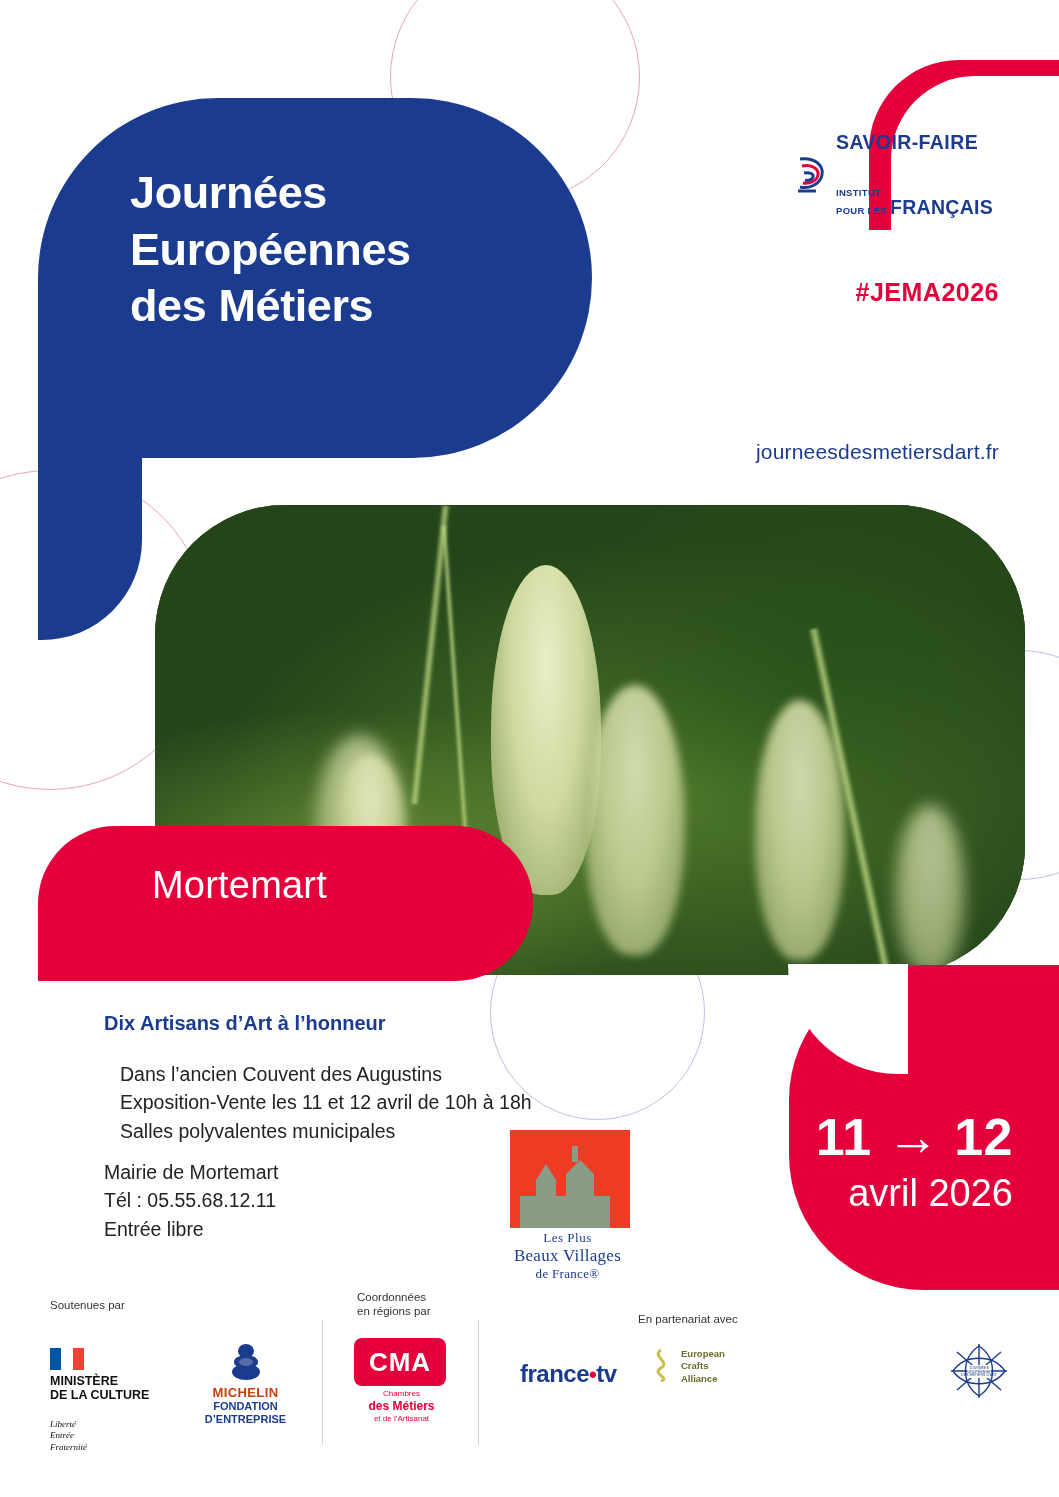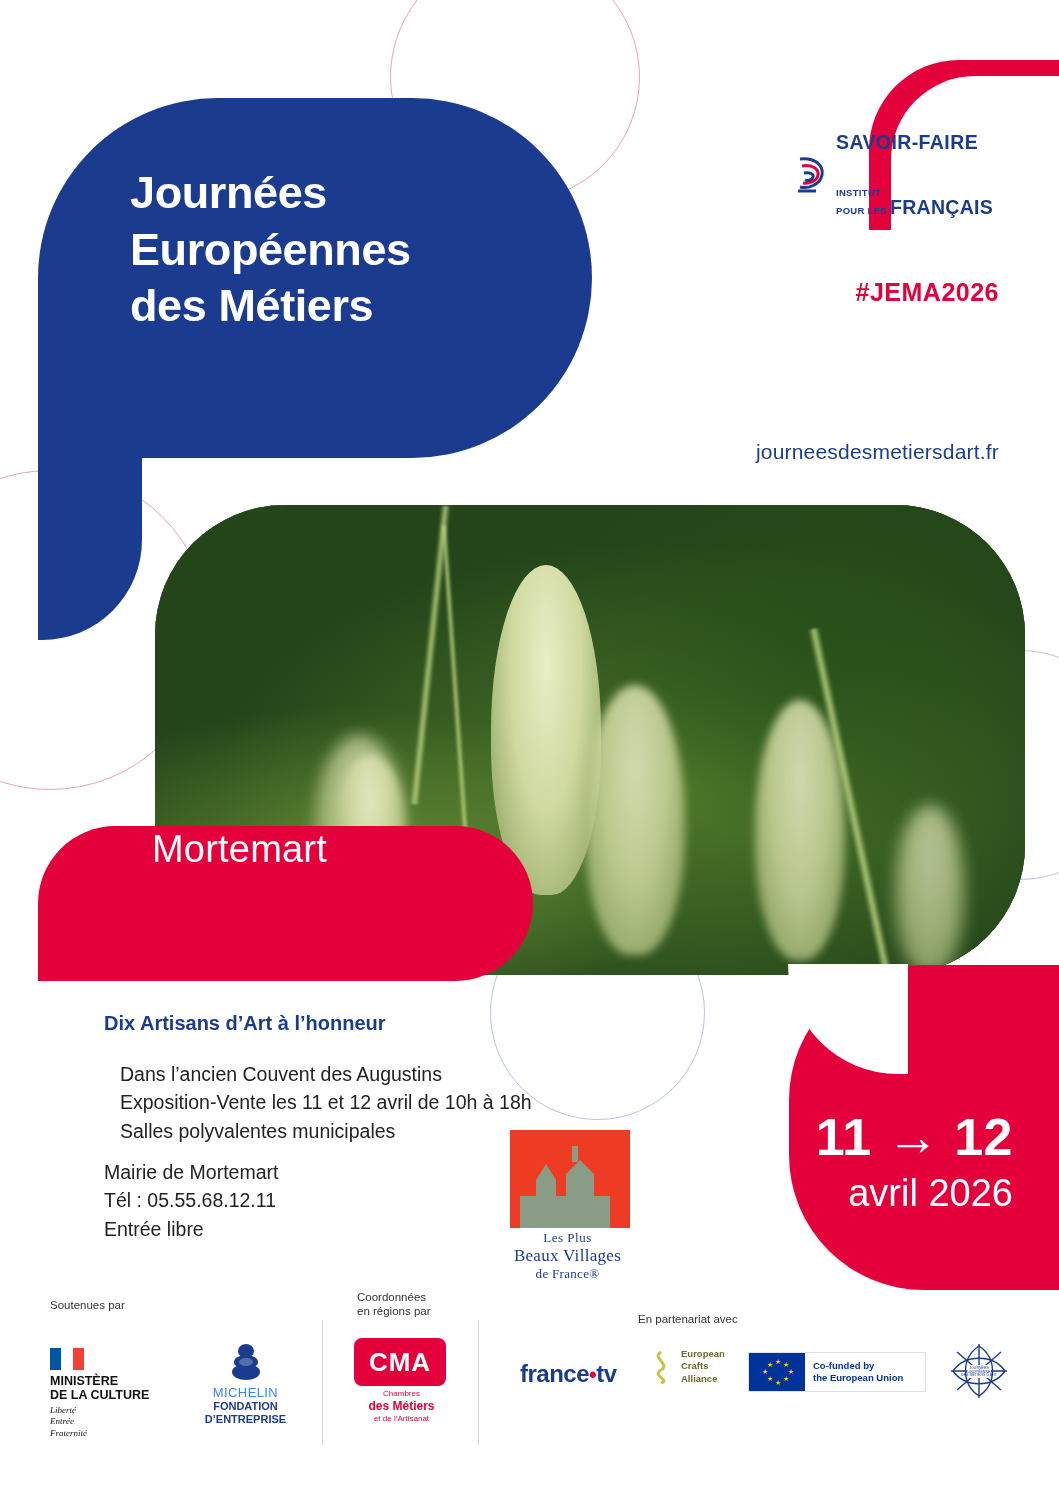--- a/index.html
+++ b/index.html
@@ -147,21 +147,21 @@
   
   .city-blob {
     position: absolute;
     left: 38px; top: 826px;
     width: 495px; height: 155px;
     background: #e4003a;
     border-radius: 78px 78px 78px 0;
   }
   .city-name {
     position: absolute;
-    left: 152px; top: 828px;
+    left: 152px; top: 864px;
     color: #ffffff;
     font-size: 38px;
     font-weight: 400;
     letter-spacing: 0.2px;
   }
 
   
   .date-blob {
     position: absolute;
     right: 0; top: 965px;
@@ -258,43 +258,43 @@
   .vdiv {
     position: absolute;
     width: 1px; background: #d5d5d5;
     top: 1320px; height: 125px;
   }
 
   .mc-logo { position: absolute; left: 50px; top: 1348px; width: 130px; }
   .mc-flag { display: flex; width: 34px; height: 22px; }
   .mc-flag i { flex: 1; }
   .mc-name { font-size: 12.5px; font-weight: 700; color: #111; line-height: 1.15; margin-top: 4px; }
-  .mc-motto { font-family: "Liberation Serif", serif; font-size: 9px; font-style: italic; color: #111; line-height: 1.3; margin-top: 2px; }
+  .mc-motto { font-family: "Liberation Serif", serif; font-size: 9px; font-style: italic; color: #111; line-height: 1.3; margin-top: 16px; }
 
   .mich-logo { position: absolute; left: 188px; top: 1343px; width: 115px; text-align: center; }
-  .mich-name { font-size: 13px; font-weight: 400; color: #3b82f6; letter-spacing: 0.4px; margin-top: 2px; }
+  .mich-name { font-size: 13px; font-weight: 700; color: #c2410c; letter-spacing: 0.4px; margin-top: 2px; }
   .mich-sub { font-size: 11px; font-weight: 700; color: #1b3c8e; line-height: 1.15; }
 
   .cma-logo { position: absolute; left: 354px; top: 1338px; width: 95px; text-align: center; }
   .cma-mark {
     width: 92px; height: 48px;
     background: #e4003a;
     border-radius: 8px;
     color: #fff;
     font-size: 26px; font-weight: 700;
     display: flex; align-items: center; justify-content: center;
     letter-spacing: 1px;
   }
   .cma-t { font-size: 8px; color: #e4003a; line-height: 1.25; margin-top: 3px; }
   .cma-t b { font-size: 12px; }
 
   .ftv { position: absolute; left: 520px; top: 1360px; font-size: 24px; font-weight: 700; color: #1b3c8e; letter-spacing: -0.5px; }
   .ftv .dot { color: #e4003a; font-size: 22px; }
 
-  .eca { position: absolute; left: 648px; top: 1348px; width: 110px; display: flex; align-items: center; gap: 7px; }
+  .eca { position: absolute; left: 648px; top: 1348px; width: 110px; display: flex; align-items: flex-start; gap: 7px; }
   .eca-text { font-size: 9.5px; color: #6b6b2a; line-height: 1.3; font-weight: 700; }
 
   .eu { position: absolute; left: 748px; top: 1352px; width: 178px; height: 40px; display: flex; align-items: center; gap: 8px; border: 1px solid #e2e2e2; }
   .eu-flag { width: 56px; height: 38px; background: #003399; position: relative; flex: 0 0 56px; }
   .eu-star { position: absolute; color: #ffcc00; font-size: 7px; line-height: 1; }
   .eu-text { font-size: 9.5px; font-weight: 700; color: #003399; line-height: 1.3; }
 
   .jema-mark { position: absolute; left: 945px; top: 1340px; width: 68px; height: 62px; }
 </style>
 </head>
@@ -438,36 +438,20 @@
     <svg width="26" height="34" viewBox="0 0 26 34">
       <path d="M13 2 C3 8 23 14 13 20 C3 26 23 30 13 33" fill="none" stroke="#c9c24a" stroke-width="3"></path>
     </svg>
     <div class="eca-text">
       <div>European</div>
       <div>Crafts</div>
       <div>Alliance</div>
     </div>
   </div>
 
-  <div class="eu">
-    <div class="eu-flag">
-      <span class="eu-star" style="left:26px; top:5px;">★</span>
-      <span class="eu-star" style="left:34px; top:8px;">★</span>
-      <span class="eu-star" style="left:39px; top:15px;">★</span>
-      <span class="eu-star" style="left:34px; top:22px;">★</span>
-      <span class="eu-star" style="left:26px; top:26px;">★</span>
-      <span class="eu-star" style="left:18px; top:22px;">★</span>
-      <span class="eu-star" style="left:13px; top:15px;">★</span>
-      <span class="eu-star" style="left:18px; top:8px;">★</span>
-    </div>
-    <div class="eu-text">
-      <div>Co-funded by</div>
-      <div>the European Union</div>
-    </div>
-  </div>
 
   <div class="jema-mark">
     <svg width="68" height="62" viewBox="0 0 68 62">
       <g stroke="#1b3c8e" stroke-width="1.4" fill="none">
         <path d="M6 31 L62 31 M34 4 L34 58 M12 12 L56 50 M56 12 L12 50"></path>
         <path d="M34 6 C52 18 52 44 34 56 C16 44 16 18 34 6 Z"></path>
         <path d="M8 31 C20 14 48 14 60 31 C48 48 20 48 8 31 Z"></path>
       </g>
       <rect x="22" y="25" width="24" height="13" fill="#ffffff"></rect>
       <text x="34" y="29" font-size="3.6" fill="#1b3c8e" text-anchor="middle" font-family="Liberation Sans, sans-serif">JOURNÉES</text>

